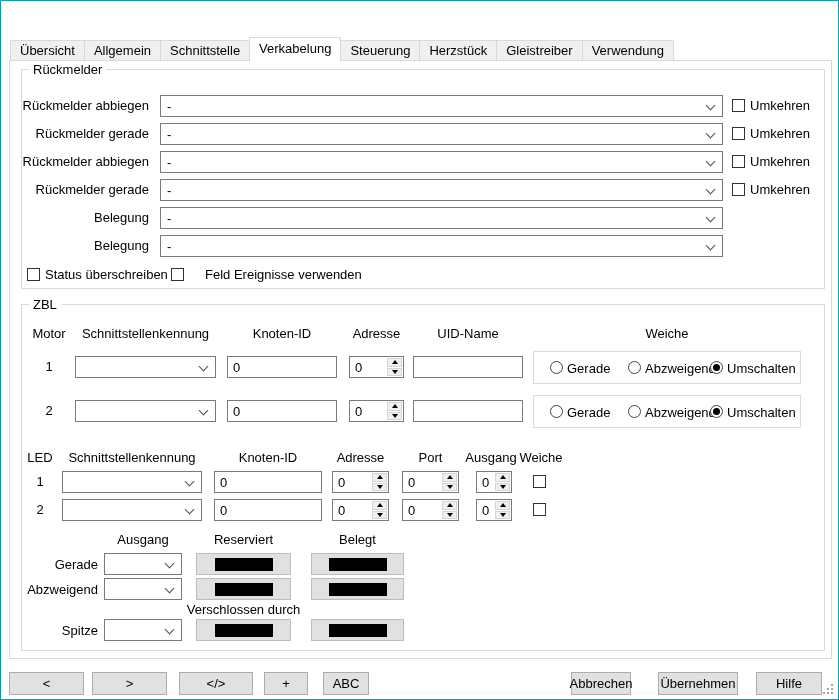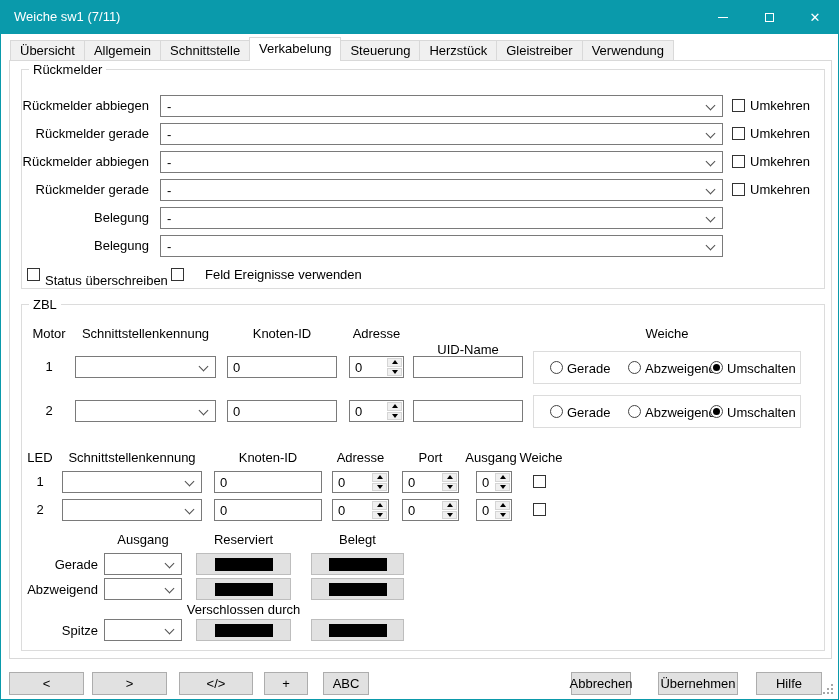--- a/index.html
+++ b/index.html
@@ -53,32 +53,20 @@
   .indicator { position:absolute; height:22px; background:#e1e1e1; border:1px solid #bdbdbd; display:flex; align-items:center; justify-content:center; z-index:3; }
   .blackrect { width:58px; height:13px; background:#000; }
   .grip { position:absolute; left:822px; top:691px; width:2px; height:2px; background:#a6a6a6; z-index:5;
           box-shadow:4px 0 #a6a6a6, 8px 0 #a6a6a6, 4px -4px #a6a6a6, 8px -4px #a6a6a6, 8px -8px #a6a6a6; }
 </style>
 </head>
 <body>
 
 <div class="window">
 
-  <div class="titlebar">
-    <span class="title">Weiche sw1 (7/11)</span>
-    <div class="wbtn wbtn-min">
-        <span class="glyph-min"></span>
-      </div>
-    <div class="wbtn wbtn-max">
-        <span class="glyph-max"></span>
-      </div>
-    <div class="wbtn wbtn-close">
-        <span class="glyph-close">✕</span>
-      </div>
-  </div>
 
   <div class="tabs">
     <div class="tab">Übersicht</div>
     <div class="tab">Allgemein</div>
     <div class="tab">Schnittstelle</div>
     <div class="tab active">Verkabelung</div>
     <div class="tab">Steuerung</div>
     <div class="tab">Herzstück</div>
     <div class="tab">Gleistreiber</div>
     <div class="tab">Verwendung</div>
@@ -126,32 +114,32 @@
     <span class="chev"></span>
   </div>
 
   <span class="lbl r" style="left:20px;top:237px;width:128px;">Belegung</span>
   <div class="combo" style="left:159px;top:234px;width:563px;">
     <span class="combo-val">-</span>
     <span class="chev"></span>
   </div>
 
   <div class="cb" style="left:26px;top:267px;"></div>
-  <span class="lbl" style="left:44px;top:266px;margin-top:6px;">Status überschreiben</span>
+  <span class="lbl" style="left:44px;top:266px;">Status überschreiben</span>
   <div class="cb" style="left:170px;top:267px;"></div>
   <span class="lbl" style="left:204px;top:266px;">Feld Ereignisse verwenden</span>
 
   <div class="fieldset" style="left:20px;top:303px;width:804px;height:347px;"></div>
   <span class="legend" style="left:28px;top:296px;">ZBL</span>
 
   <span class="hdr" style="left:28px;top:325px;width:40px;">Motor</span>
   <span class="hdr" style="left:74px;top:325px;width:141px;">Schnittstellenkennung</span>
   <span class="hdr" style="left:226px;top:325px;width:110px;">Knoten-ID</span>
   <span class="hdr" style="left:348px;top:325px;width:55px;">Adresse</span>
-  <span class="hdr" style="left:412px;top:325px;width:110px;margin-top:16px;">UID-Name</span>
+  <span class="hdr" style="left:412px;top:325px;width:110px;">UID-Name</span>
   <span class="hdr" style="left:532px;top:325px;width:268px;">Weiche</span>
 
   <span class="hdr" style="left:28px;top:358px;width:40px;">1</span>
   <div class="combo" style="left:74px;top:355px;width:141px;">
     <span class="combo-val"></span>
     <span class="chev"></span>
   </div>
   <input class="tinput" style="left: 226px; top: 355px; width: 110px;" value="0">
   <div class="spinner" style="left:348px;top:355px;width:55px;">
     <span class="sval">0</span>

